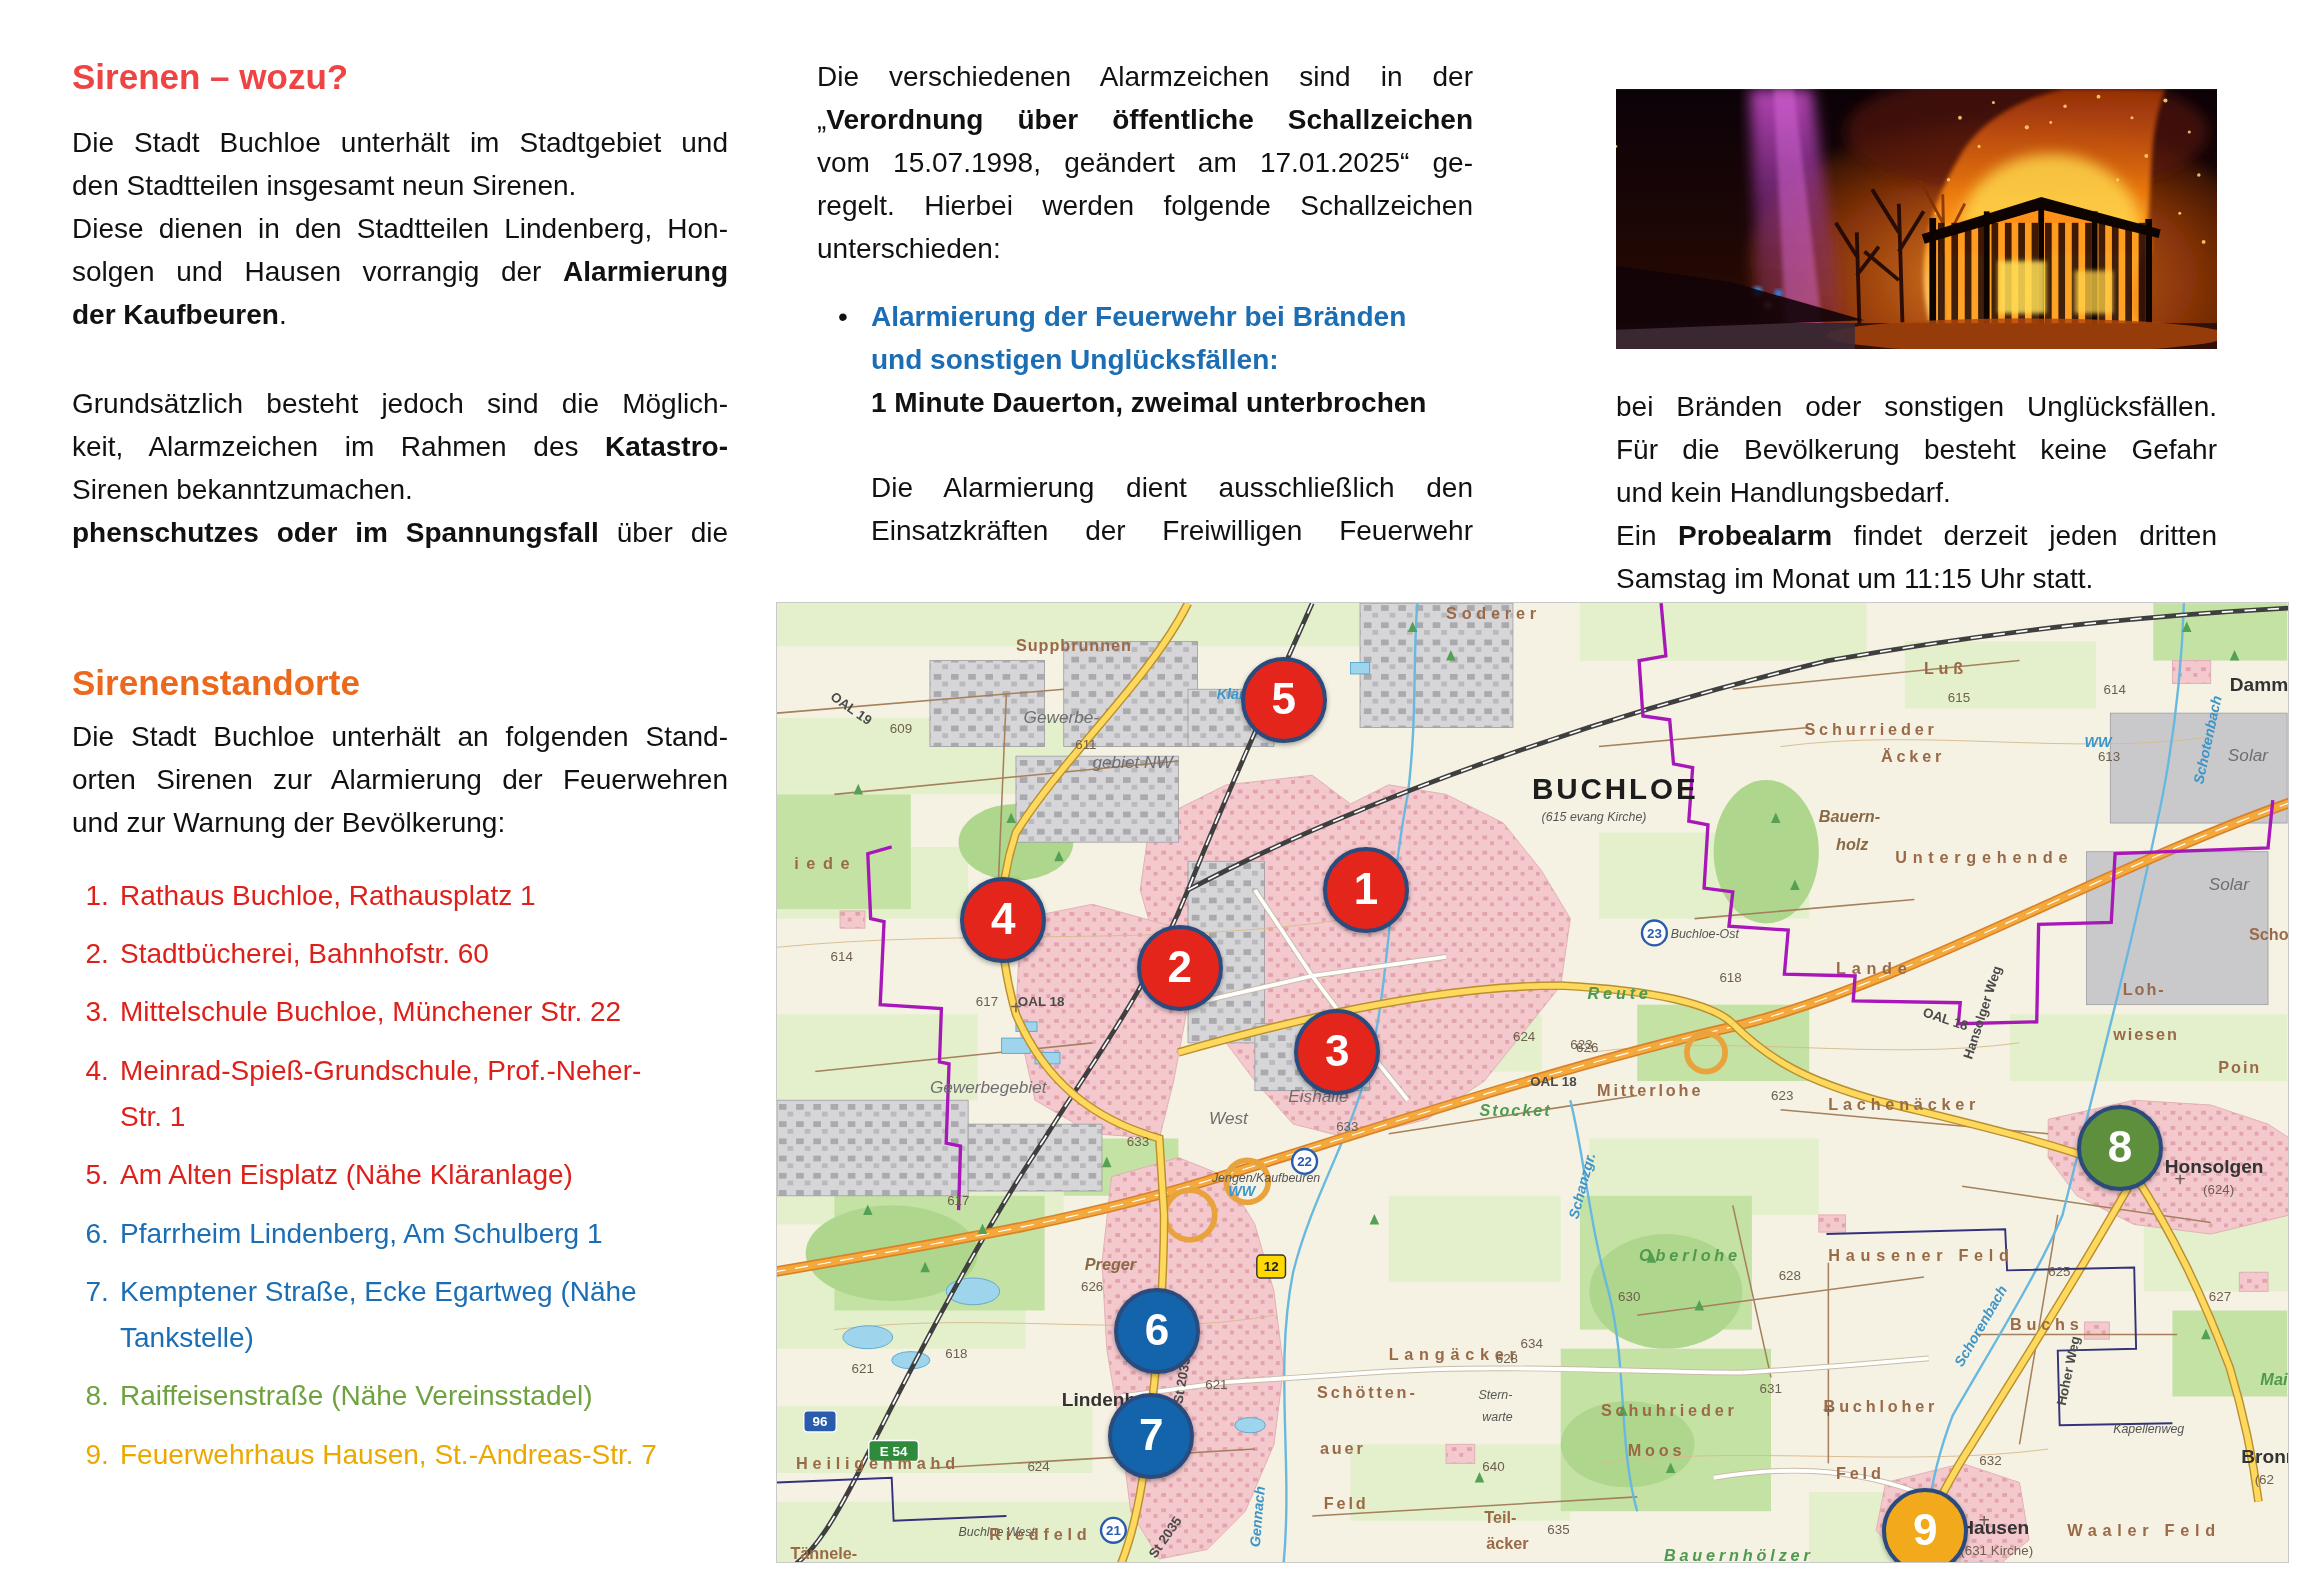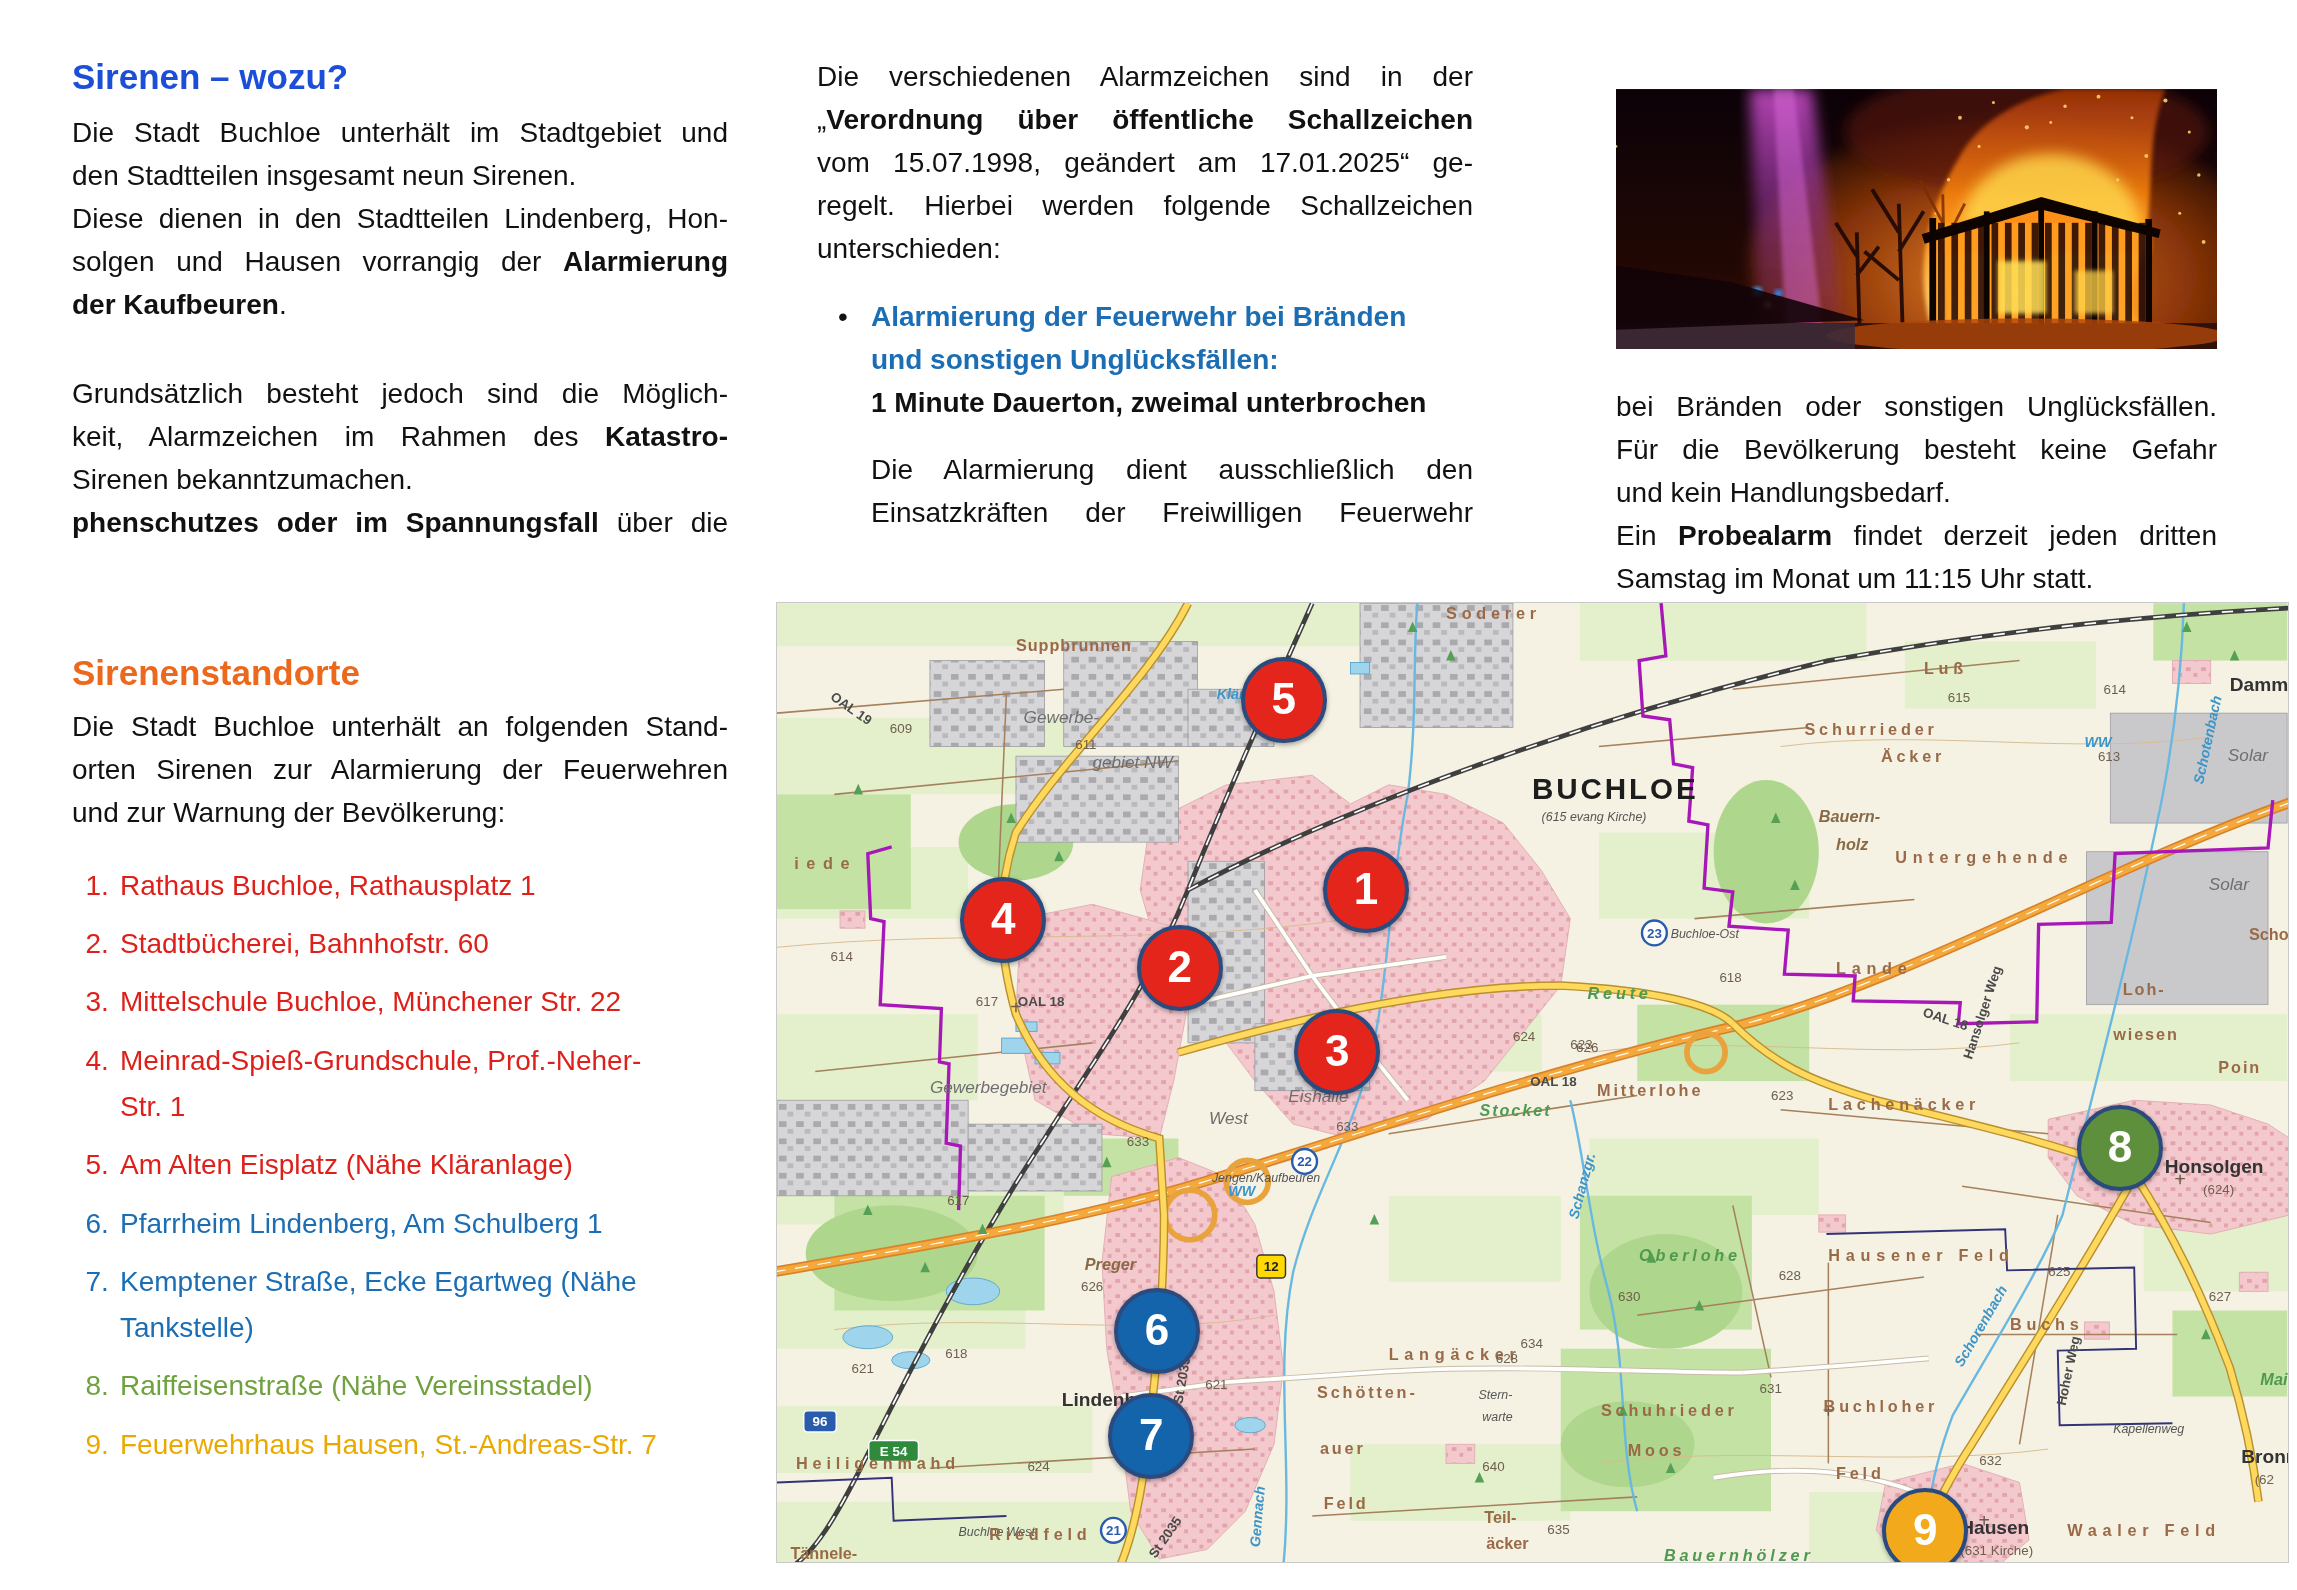--- a/index.html
+++ b/index.html
@@ -2,38 +2,38 @@
 <html lang="de"><head>
 <meta charset="utf-8">
 <style>
   html,body{margin:0;padding:0;}
   body{width:2297px;height:1591px;position:relative;background:#ffffff;overflow:hidden;
        font-family:"Liberation Sans","DejaVu Sans",sans-serif;color:#111;}
   .col{position:absolute;}
   #col-left{left:72px;top:55px;width:656px;}
   #col-mid{left:817px;top:55px;width:656px;}
   #col-right{left:1616px;top:89px;width:601px;}
-  h1{font-size:35px;line-height:44px;font-weight:bold;margin:0 0 12px 0;color:#1d4ed8;}
+  h1{font-size:35px;line-height:44px;font-weight:bold;margin:0 0 22px 0;color:#ef4444;}
   h2{font-size:35px;line-height:44px;font-weight:bold;margin:107px 0 9.6px 0;color:#EC681C;}
   .para{font-size:28px;line-height:43px;}
   .tl{min-height:43px;}
   .just{text-align:justify;text-align-last:justify;}
   .b{font-weight:bold;}
   .mt{margin-top:46px;}
   
   #loc-list{margin-top:29px;font-size:28px;line-height:46px;}
   .loc{display:flex;margin:0 0 12.4px 0;}
   .loc-num{width:48px;padding-left:13.4px;box-sizing:border-box;flex:0 0 48px;}
   .loc-tx{flex:1;}
   
   .bullet-row{display:flex;margin-top:25px;}
   .dot{width:54px;flex:0 0 54px;padding-left:21px;box-sizing:border-box;font-size:28px;line-height:43px;}
   .bullet-body{flex:1;font-size:28px;line-height:43px;}
   .blue{color:#1B6DB4;font-weight:bold;}
-  .ind-para{margin-left:54px;margin-top:24px;}
+  .ind-para{margin-left:54px;margin-top:42px;}
   
   .fire{margin:0 0 0 0;width:601px;height:260px;display:block;}
   #col-right .para{margin-top:36px;}
   
   #map{position:absolute;left:776px;top:602px;width:1513px;height:961px;overflow:hidden;
        background:#F5F2E3;border:1px solid #c9c9c9;box-sizing:border-box;}
   #map svg{display:block;}
   .marker{position:absolute;width:86px;height:86px;border-radius:50%;
           border:4.8px solid #2B4B7E;box-sizing:border-box;transform:translate(-50%,-50%);
           color:#fff;font-weight:bold;font-size:44px;line-height:76px;text-align:center;

